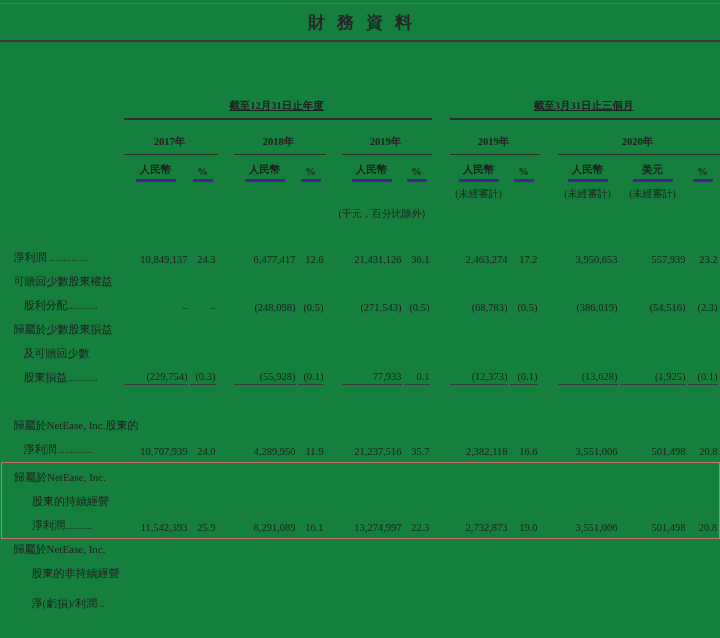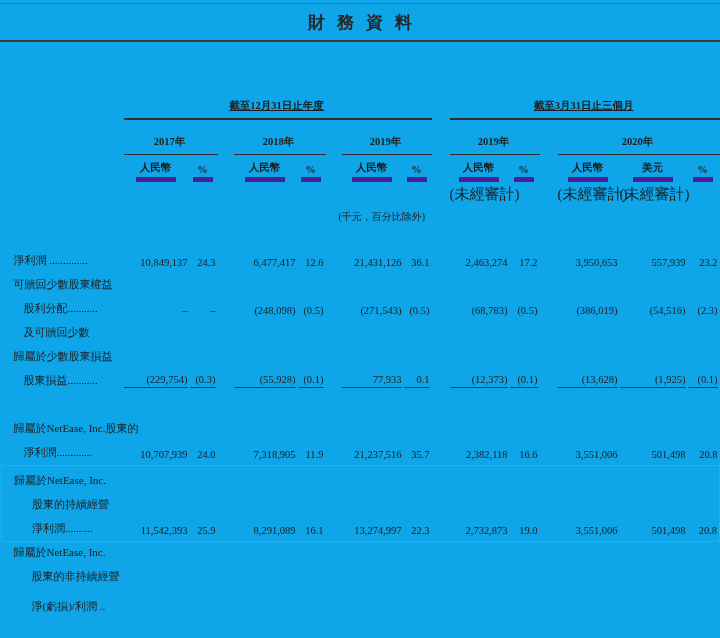--- a/index.html
+++ b/index.html
@@ -1,17 +1,17 @@
 <!DOCTYPE html>
 <html><head>
 <meta charset="utf-8">
 <style>
   html,body{margin:0;padding:0;background:#fff;}
   .page{
-    position:relative; width:720px; height:638px; background:#0ea5e9;
+    position:relative; width:720px; height:638px; background:#15803d;
     font-family:"Liberation Serif","DejaVu Serif",serif; color:#1e1e1e;
     overflow:hidden; box-sizing:border-box;
   }
   
   .titlebar{padding-top:3px;}
   .topline{border-top:1px solid #6a6a6a; height:0;}
   .botline{border-top:2px solid #3a3a3a; height:0;}
   h1.page-title{
     margin:7px 0 6px 0; text-align:center; font-size:17px; font-weight:bold;
     letter-spacing:12px; text-indent:12px; color:#262626;
@@ -23,26 +23,26 @@
   }
   td{padding:0 2px 5px 0; vertical-align:bottom; overflow:visible;}
   .num{text-align:right; font-size:10.5px; white-space:nowrap;}
   .lbl{font-size:11px; white-space:nowrap;}
   .ind0{padding-left:12px;} .ind1{padding-left:22px;} .ind2{padding-left:30px;}
   
   thead td{font-weight:bold; font-size:10.5px; text-align:center; white-space:nowrap;}
   tr.h-group td{height:25px;}
   tr.h-years td{height:29px;}
   tr.h-curr td{height:27px; padding-bottom:3px;}
-  tr.h-unaud td{height:16px; padding-bottom:0; font-weight:normal; font-size:15px;text-align:center;}
+  tr.h-unaud td{height:16px; padding-bottom:0; font-weight:normal; font-size:10px;text-align:center;}
   tr.h-note td{height:20px; padding-bottom:0; font-weight:normal; font-size:10px; text-align:left;}
   tr.h-space td{height:25px; padding:0;}
   .g-h{border-bottom:2px solid #2e2e2e;text-decoration:underline;}
   .y-h{border-bottom:1.5px solid #2e2e2e;}
-  .c-h span{display:inline-block; border-bottom:5px solid #4c1d95; padding:0 3px 2px 3px; min-width:34px;}
+  .c-h span{display:inline-block; border-bottom:3px solid #4c1d95; padding:0 3px 2px 3px; min-width:34px;}
   .c-h.pct span{min-width:14px;}
   
   tbody tr{height:24px;}
   tbody tr.row-last{height:30px;}
   .u{display:block; border-bottom:1px solid #3a3a3a; padding-bottom:2px;}
   
   .bx-t{border-top:1.5px solid #c9736c;}
   .bx-b{border-bottom:1.5px solid #c9736c;}
   .bx-l{border-left:1.5px solid #c9736c;}
   .bx-r{border-right:1.5px solid #c9736c;}
@@ -173,24 +173,24 @@
           <td class="num">(0.5)</td>
           <td></td>
           <td class="num">(68,783)</td>
           <td class="num">(0.5)</td>
           <td></td>
           <td class="num">(386,019)</td>
           <td class="num">(54,516)</td>
           <td class="num">(2.3)</td>
         </tr>
         <tr>
+          <td class="lbl ind0" colspan="16">歸屬於少數股東損益</td>
+        </tr>
+        <tr>
           <td class="lbl ind1" colspan="16">及可贖回少數</td>
-        </tr>
-        <tr>
-          <td class="lbl ind0" colspan="16">歸屬於少數股東損益</td>
         </tr>
         <tr>
           <td class="lbl ind1">股東損益...........</td>
           <td class="num">
             <span class="u">(229,754)</span>
           </td>
           <td class="num">
             <span class="u">(0.3)</span>
           </td>
           <td></td>
@@ -229,21 +229,21 @@
           <td colspan="16"></td>
         </tr>
         <tr>
           <td class="lbl ind0" colspan="16">歸屬於NetEase, Inc.股東的</td>
         </tr>
         <tr>
           <td class="lbl ind1">淨利潤.............</td>
           <td class="num">10,707,939</td>
           <td class="num">24.0</td>
           <td></td>
-          <td class="num">7,318,905</td>
+          <td class="num">4,289,950</td>
           <td class="num">11.9</td>
           <td></td>
           <td class="num">21,237,516</td>
           <td class="num">35.7</td>
           <td></td>
           <td class="num">2,382,118</td>
           <td class="num">16.6</td>
           <td></td>
           <td class="num">3,551,006</td>
           <td class="num">501,498</td>

